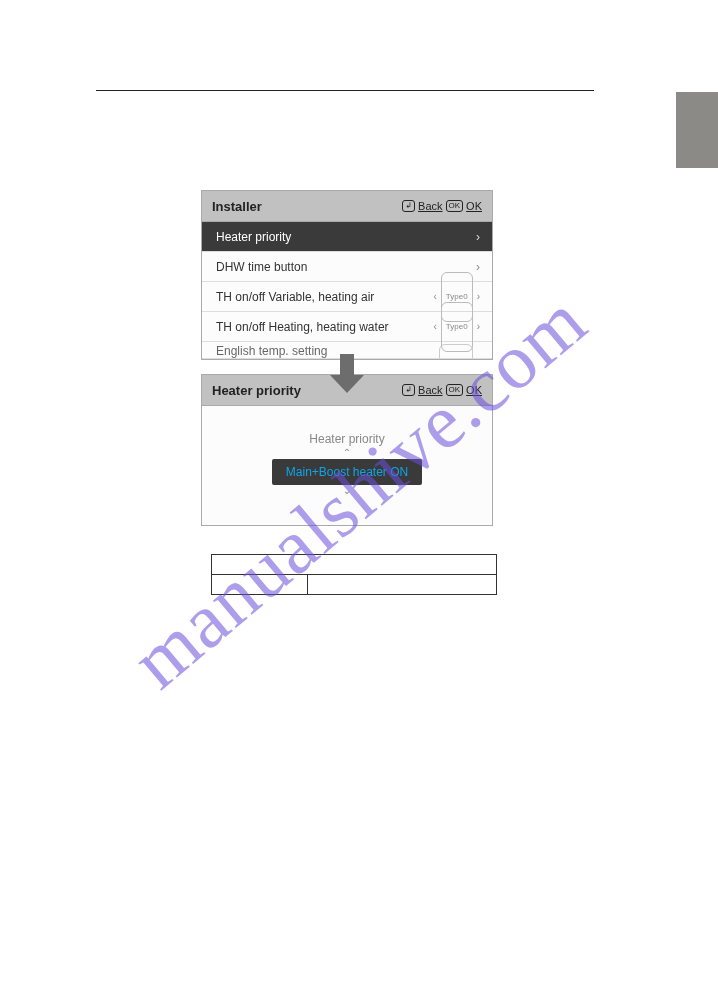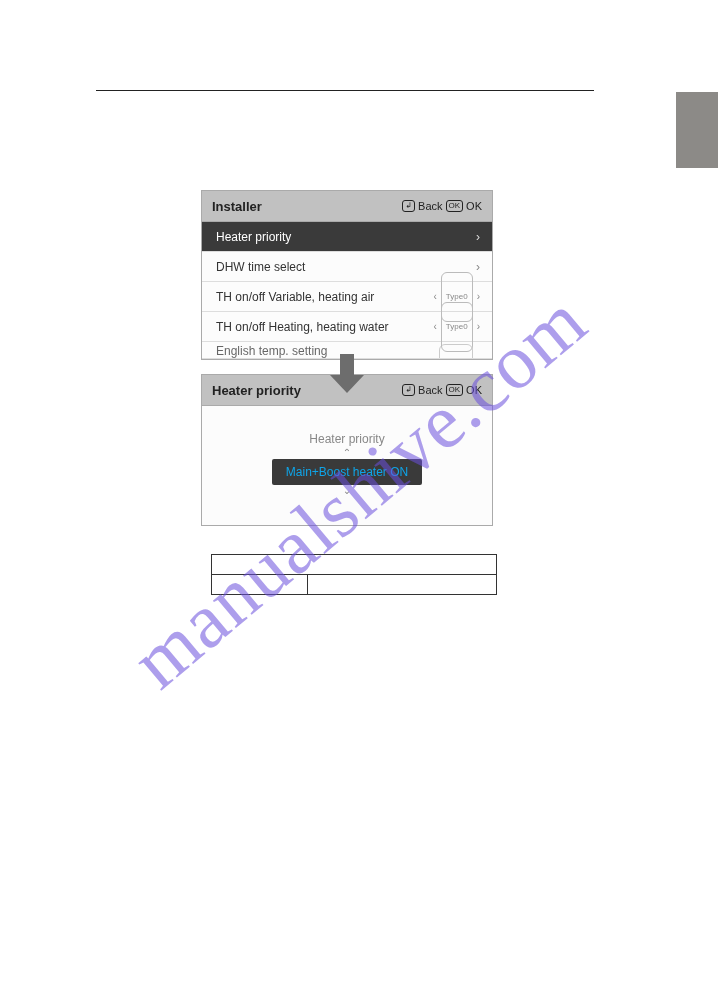--- a/index.html
+++ b/index.html
@@ -95,20 +95,21 @@
   border: 1.2px solid #222;
   border-radius: 3px;
   font-size: 8px;
   line-height: 1;
   padding: 1px 2px;
   color: #222;
 }
 .hdr-btn .lbl {
   font-size: 11px;
   color: #222;
+  text-decoration: underline;
 }
 .menu-row {
   height: 29px;
   border-bottom: 1px solid #ddd;
   display: flex;
   align-items: center;
   justify-content: space-between;
   padding: 0 12px 0 14px;
   font-size: 12px;
   color: #333;
@@ -245,21 +246,21 @@
           <span class="ibox">OK</span>
           <span class="lbl">OK</span>
         </span>
       </span>
     </div>
     <div class="menu-row selected">
       <span class="lbl">Heater priority</span>
       <span class="arrow">›</span>
     </div>
     <div class="menu-row">
-      <span class="lbl">DHW time select</span>
+      <span class="lbl">DHW time button</span>
       <span class="arrow">›</span>
     </div>
     <div class="menu-row">
       <span class="lbl">TH on/off Variable, heating air</span>
       <span class="vstr">
         <span class="chev">‹</span>
         <span class="pill">Type0</span>
         <span class="chev">›</span>
       </span>
     </div>

